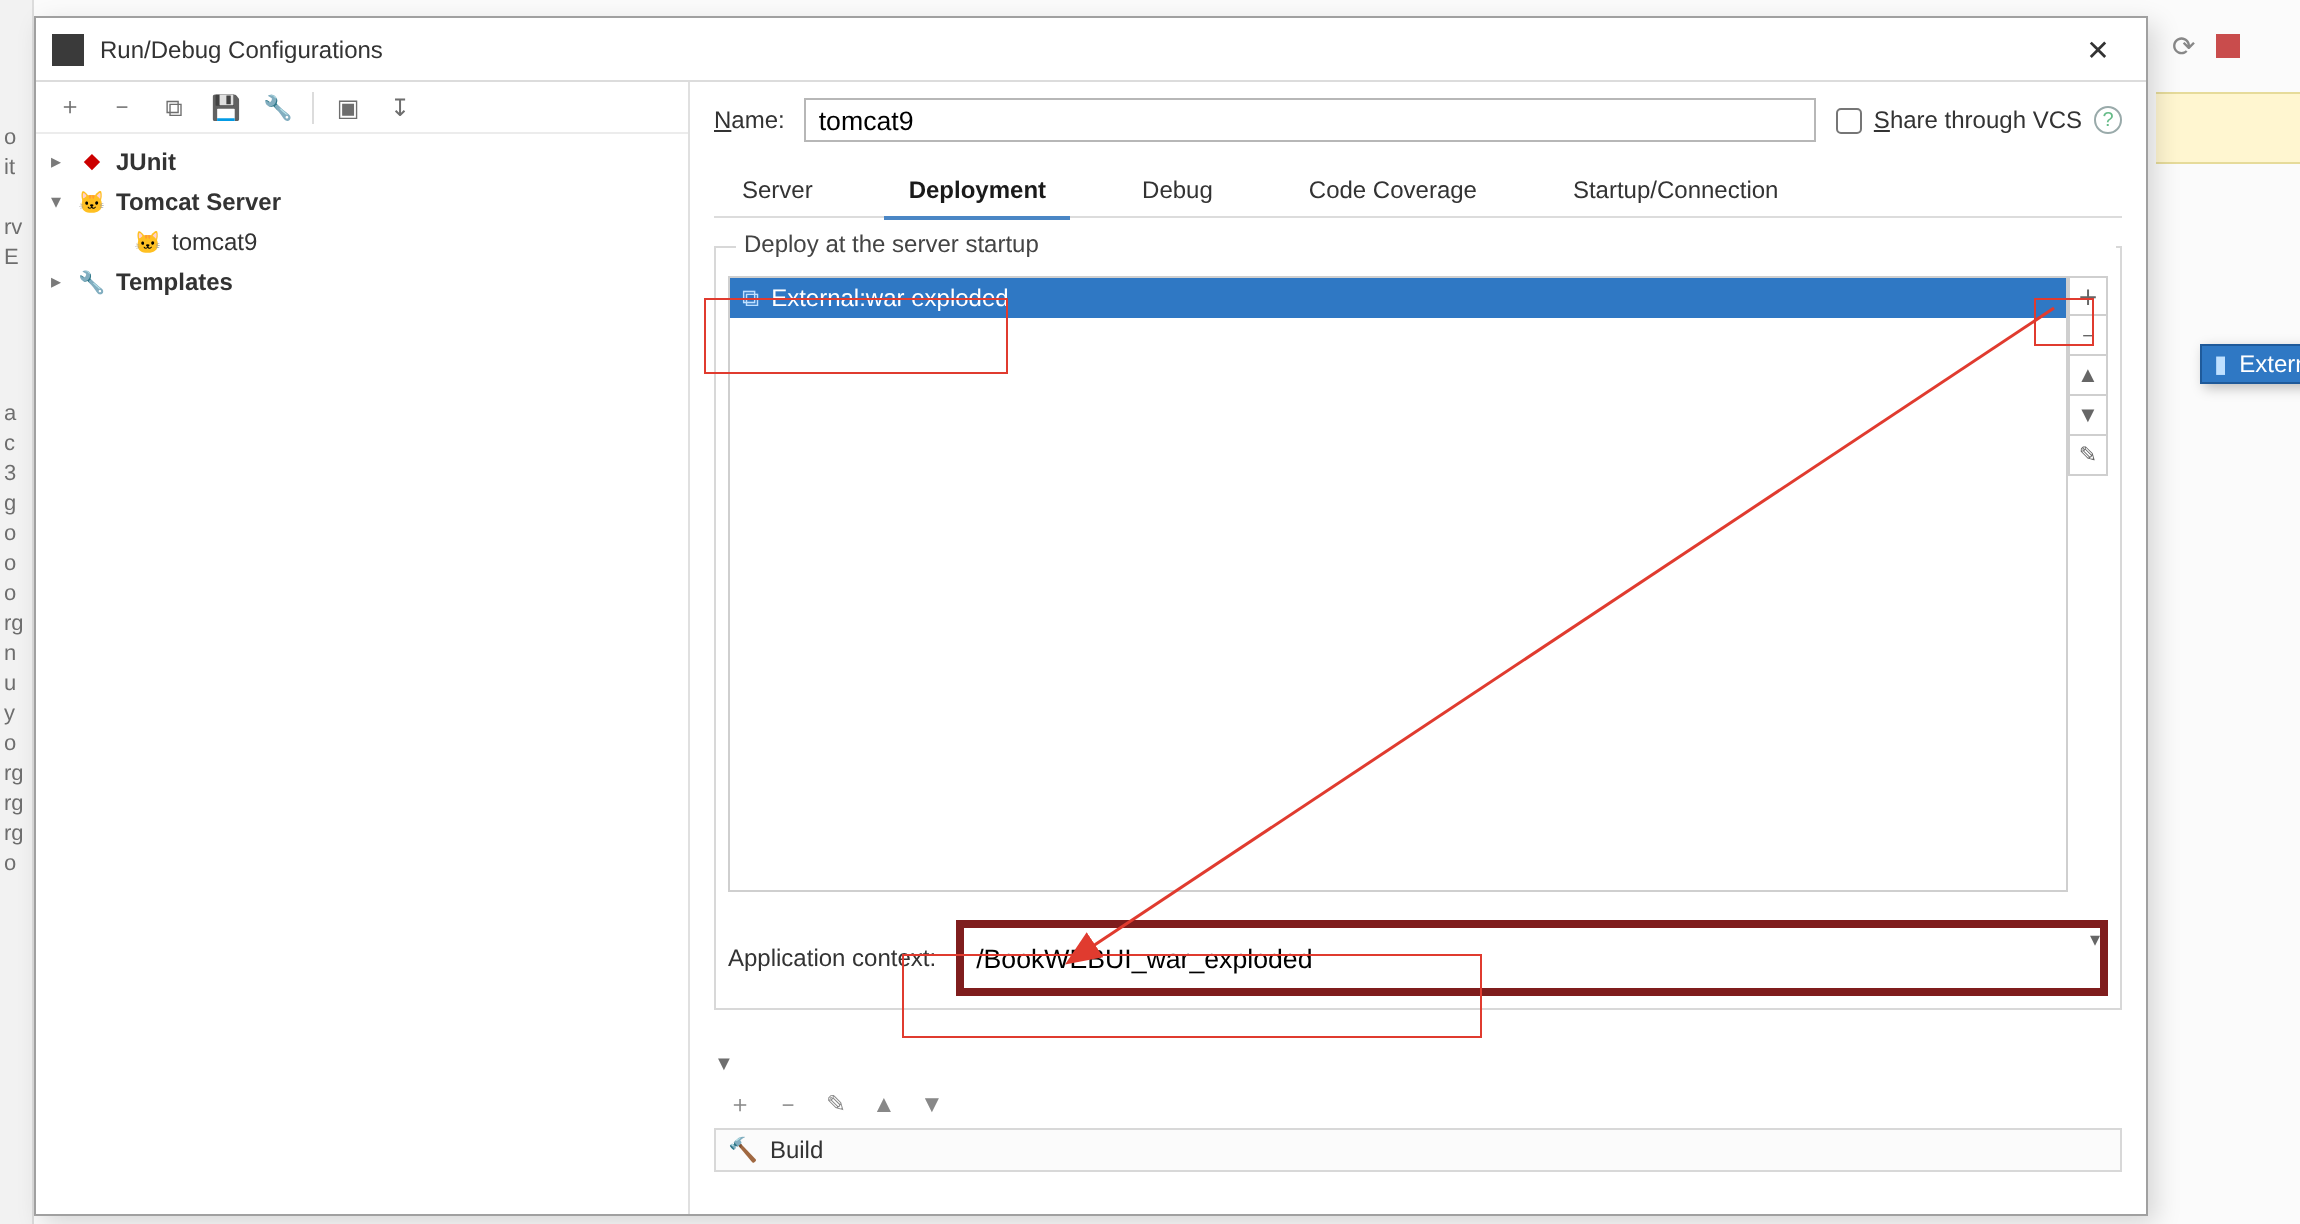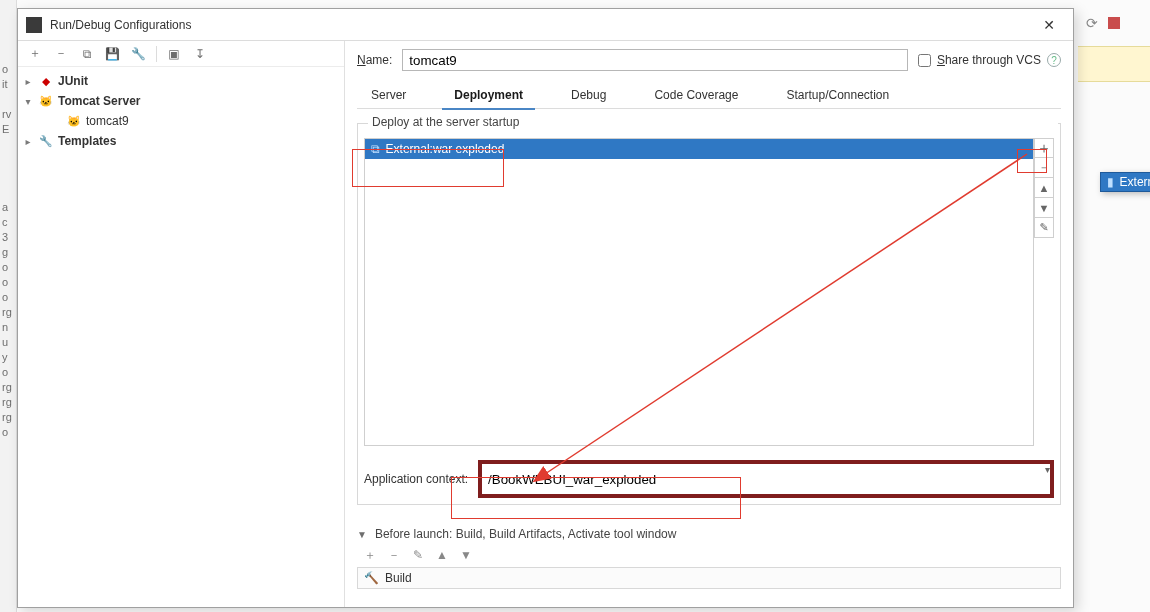--- a/index.html
+++ b/index.html
@@ -226,21 +226,20 @@
             <label>Application context:</label>
             <div class="combo">
               <input value="/BookWEBUI_war_exploded" style="">
               <span class="chev">▾</span>
             </div>
           </div>
         </div>
 
         <div class="before-row">
           <span class="disc">▼</span>
-          <span>Before launch: Build, Build Artifacts, Activate tool window</span>
         </div>
         <div class="mini-tb">
           <div class="mini-btn">＋</div>
           <div class="mini-btn">－</div>
           <div class="mini-btn">✎</div>
           <div class="mini-btn">▲</div>
           <div class="mini-btn">▼</div>
         </div>
         <div class="build-row">
           <span class="hammer">🔨</span>

